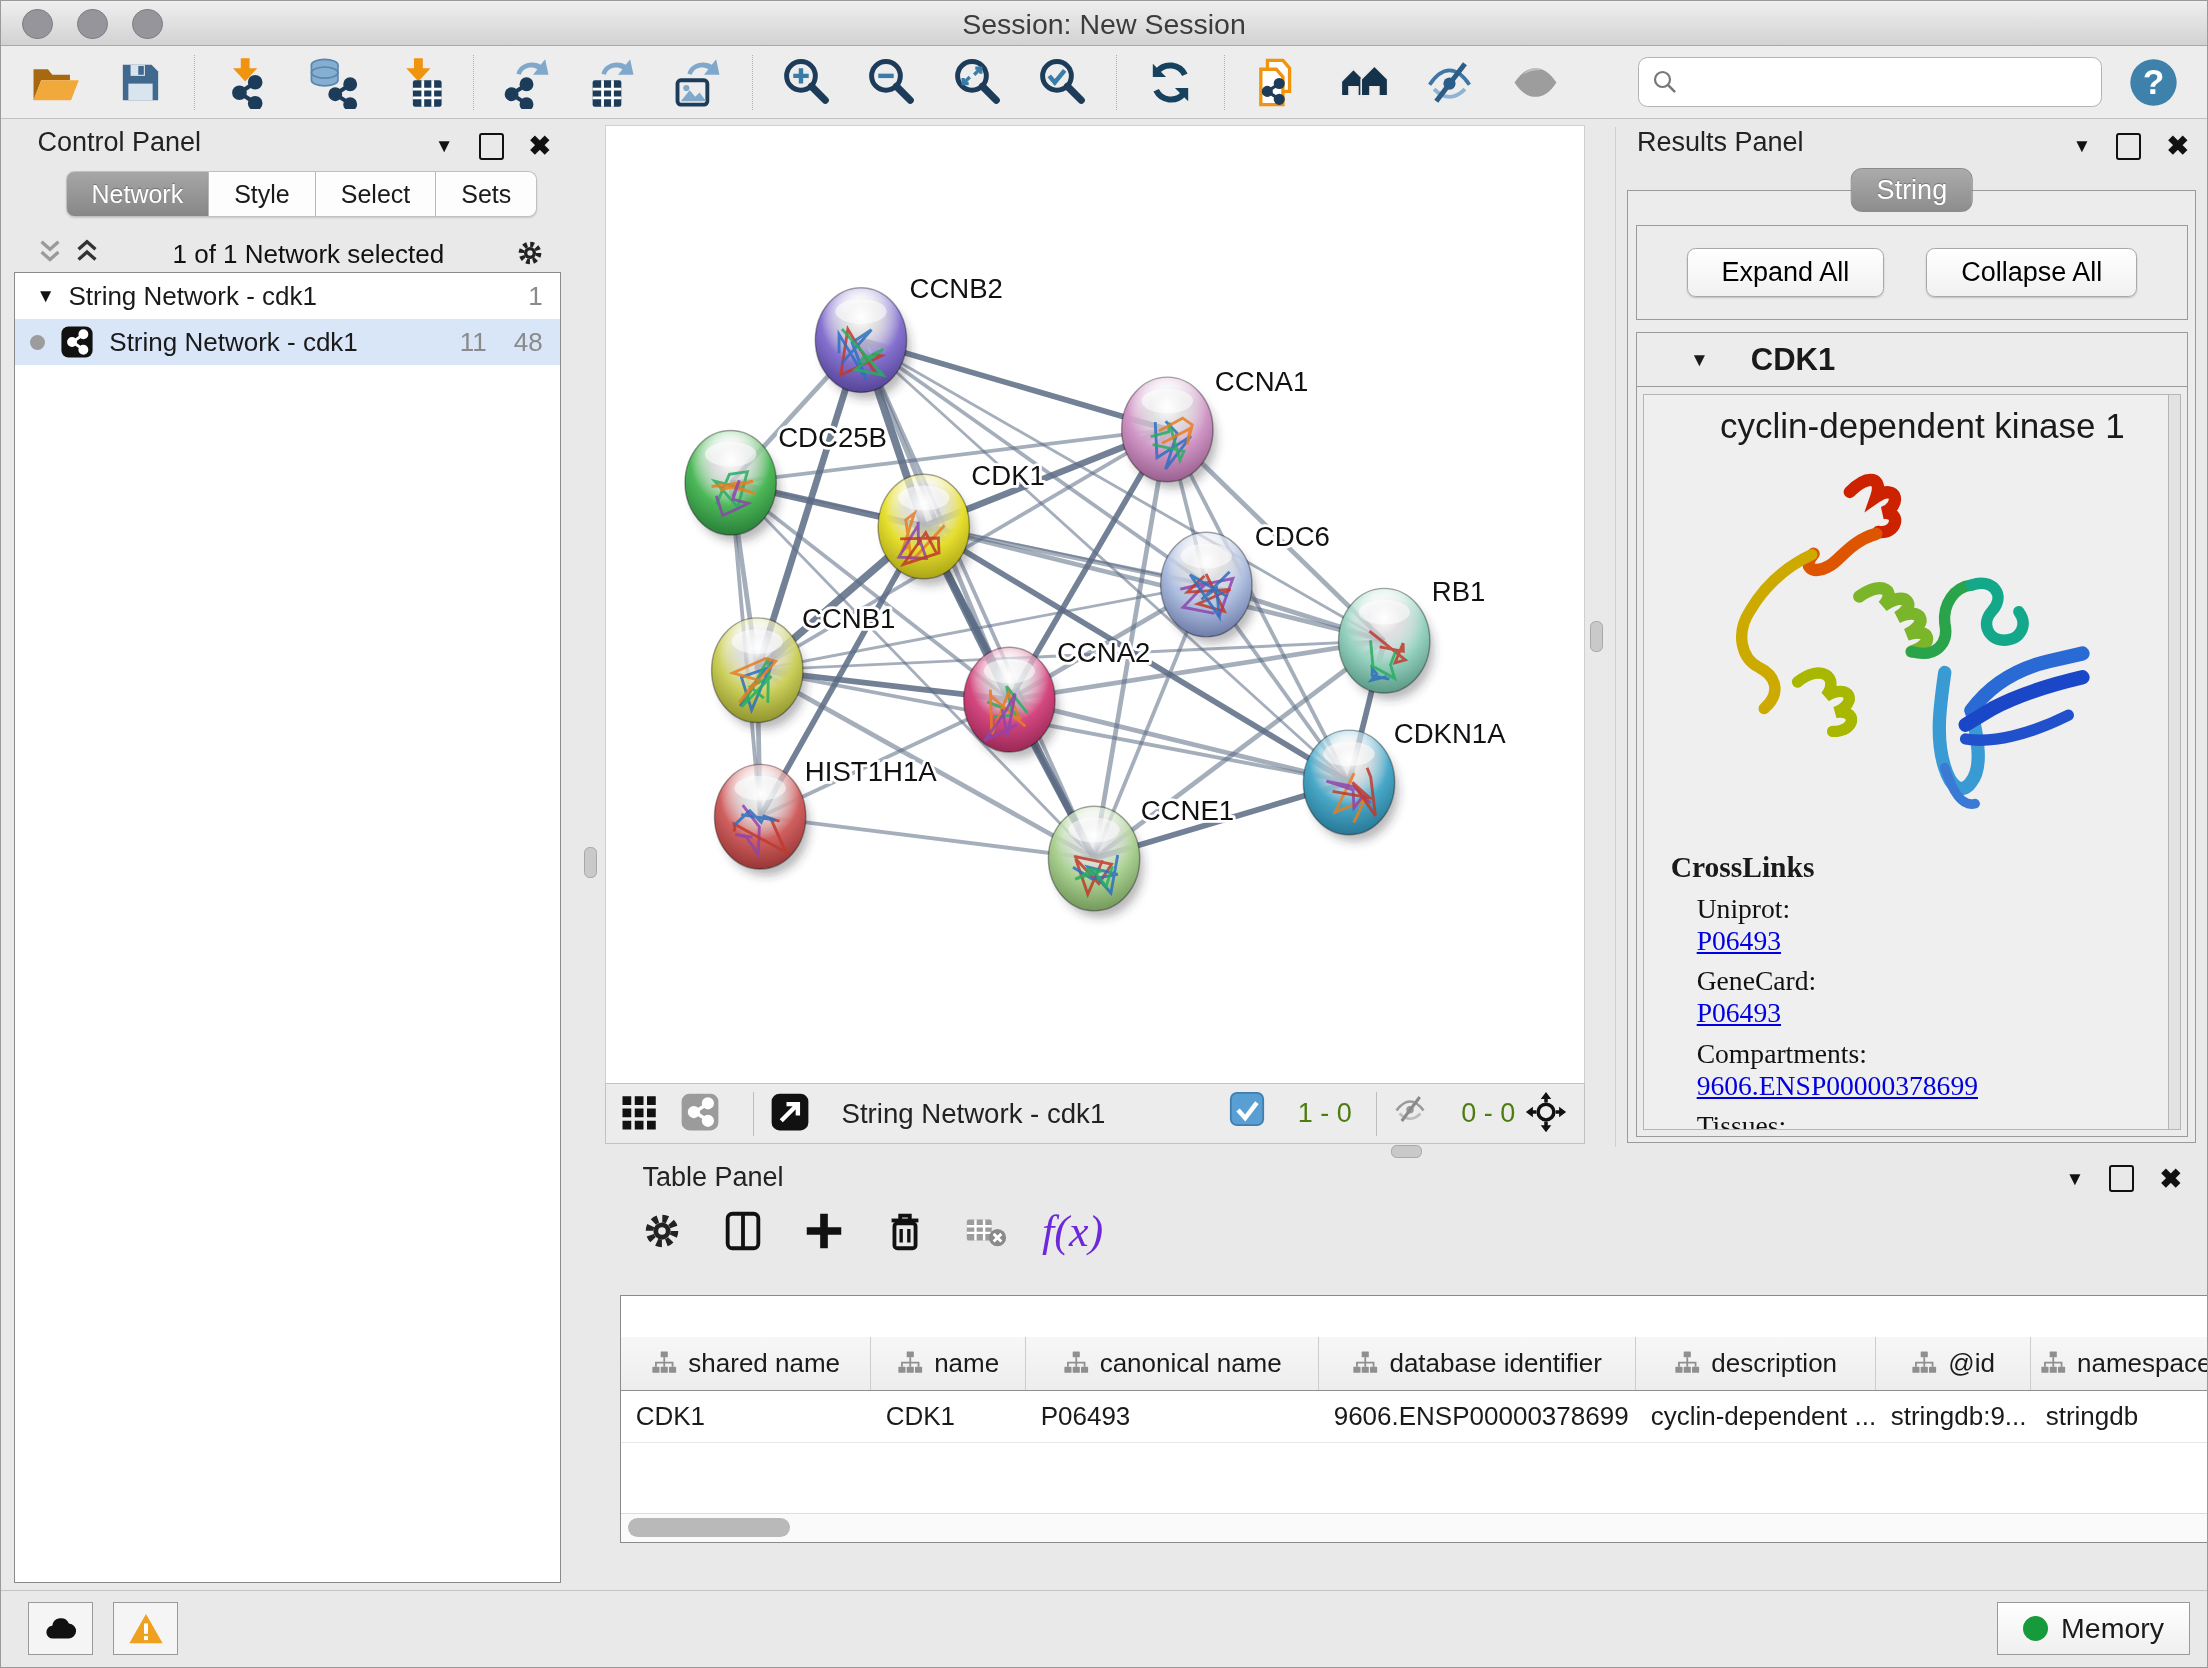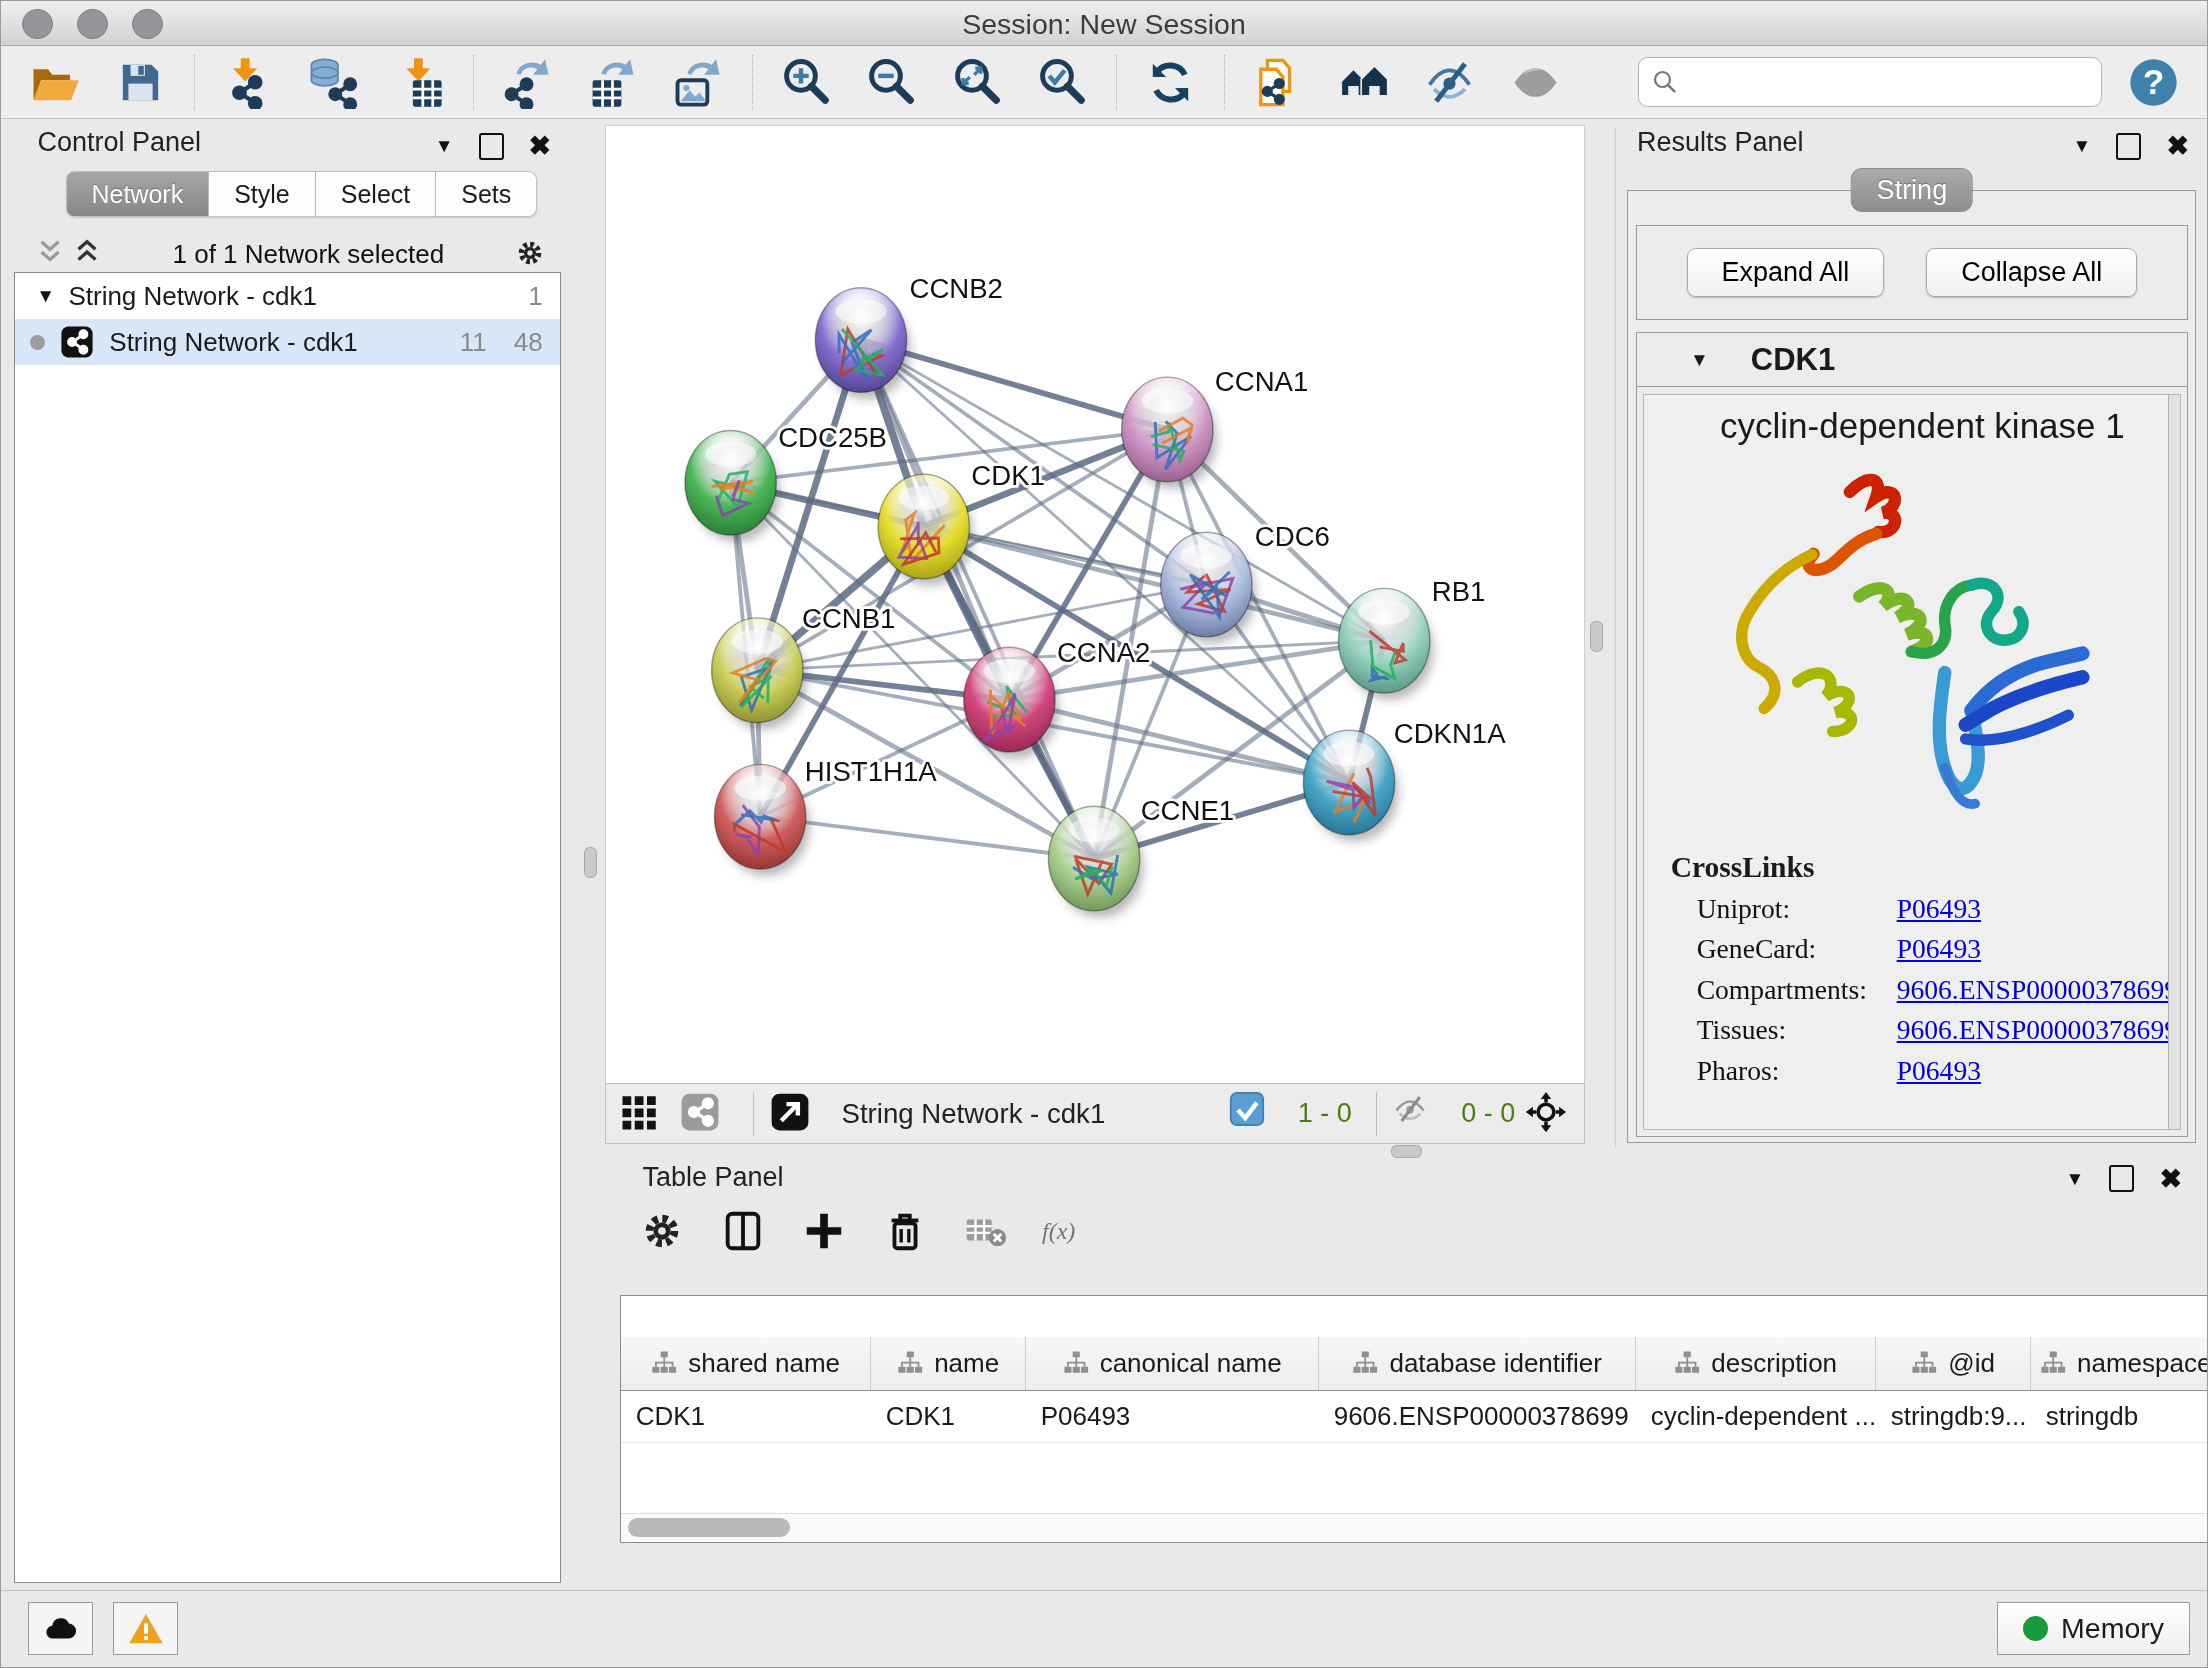--- a/index.html
+++ b/index.html
@@ -80,31 +80,31 @@
           font-size:27px;padding:7.6px 34px;box-shadow:0 1px 1.9px rgba(0,0,0,.2);}
   .gene-box{position:absolute;left:7.6px;right:7.6px;top:141px;bottom:5.7px;border:1.9px solid #9a9a9a;}
   .gene-head{height:53px;display:flex;align-items:center;border-bottom:1.9px solid #9a9a9a;}
   .gene-caret{font-size:19px;margin:0 42px 0 53px;}
   .gene-name{font-size:31px;font-weight:bold;}
   .gene-body{position:absolute;left:5.7px;right:5.7px;top:61px;bottom:5.7px;border:1px solid #b5b5b5;
              background:#efefef;overflow:hidden;}
   .gene-desc{font-size:35px;margin:11.4px 0 0 21px;text-align:center;}
   .protein-img{display:block;margin:7.6px auto 0 auto;}
   .xl-title{font-family:"Liberation Serif",serif;font-weight:bold;font-size:29.5px;margin:17px 0 5.7px 27px;}
-  .xl-row{display:flex;font-family:"Liberation Serif",serif;font-size:27.6px;margin:8.6px 0 0 53px;}
+  .xl-row{display:flex;font-family:"Liberation Serif",serif;font-size:27.6px;margin:8.6px 0 0 53px;flex-direction:column;}
   .xl-label{width:200px;color:#111;}
   .xl-link{color:#0000e0;text-decoration:underline;}
   .gene-scroll{position:absolute;right:0;top:0;bottom:0;width:11.4px;background:#e2e2e2;border-left:1px solid #b5b5b5;}
   
   .table-panel{position:absolute;left:613px;top:1153px;width:1595px;height:429px;}
   .tp-header{position:relative;height:42px;padding-left:28.5px;padding-top:7.6px;box-sizing:border-box;}
   .tp-toolbar{height:70px;display:flex;align-items:center;gap:32px;padding-left:23px;}
   .tp-toolbar .tb-btn{width:49px;height:49px;}
   .tp-toolbar .tb-btn svg{width:46px;height:46px;}
-  .fx-label{font-family:"Liberation Serif",serif;font-style:italic;font-size:24px;color:#737373;}
+  .fx-label{font-family:"Liberation Serif",serif;font-style:italic;font-size:44px;color:#6d28d9;}
   .table-box{position:absolute;left:5.7px;right:0;top:141px;bottom:40px;border:1.9px solid #8a8a8a;background:#fff;overflow:hidden;}
   .thead{display:flex;height:53px;background:linear-gradient(#f7f7f7,#ededed);border-bottom:1.9px solid #8f8f8f;margin-top:41px;}
   .th{display:flex;align-items:center;justify-content:center;font-size:26px;border-right:1px solid #cdcdcd;
       box-sizing:border-box;overflow:hidden;white-space:nowrap;gap:9.5px;flex:none;}
   .th svg{width:28.5px;height:28.5px;flex:none;}
   .trow{display:flex;height:51px;border-bottom:1px solid #e8e8e8;}
   .td{font-size:26px;display:flex;align-items:center;padding-left:15px;box-sizing:border-box;
       overflow:hidden;white-space:nowrap;flex:none;}
   .hscroll{position:absolute;left:0;right:0;bottom:0;height:28.5px;background:#fafafa;border-top:1px solid #ddd;}
   .hthumb{position:absolute;left:7.6px;top:4.8px;width:162px;height:19px;border-radius:9.5px;background:#b9b9b9;}

